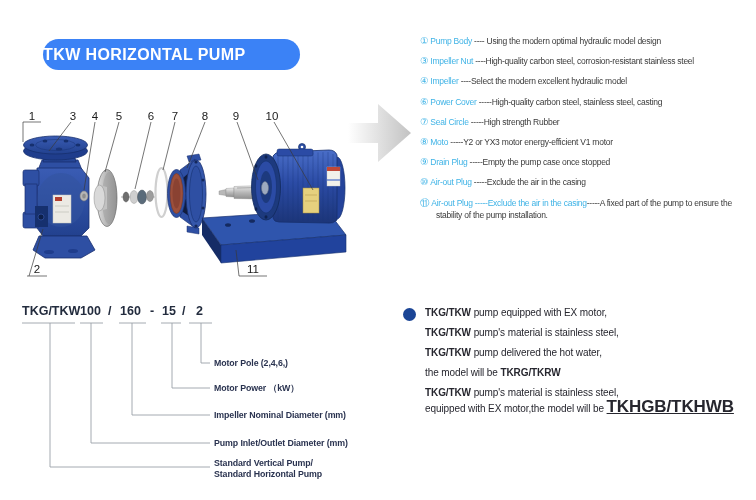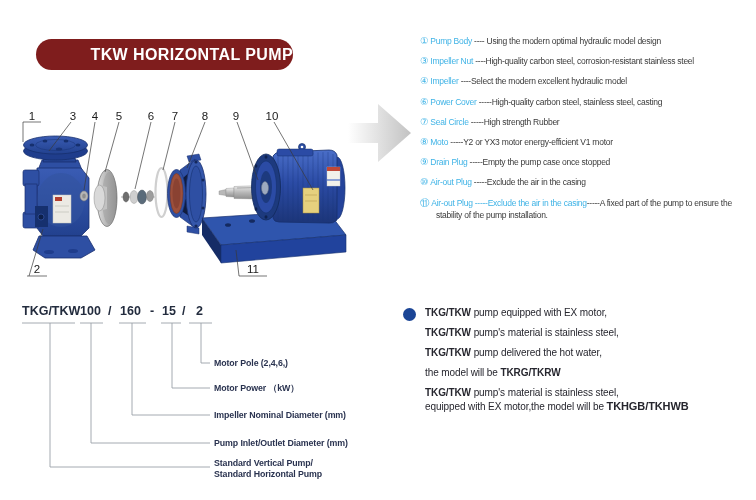--- a/index.html
+++ b/index.html
@@ -3,23 +3,23 @@
 <meta charset="utf-8">
 <style>
   * { margin:0; padding:0; box-sizing:border-box; }
   body { background:#888; font-family:"Liberation Sans", sans-serif; }
   .page {
     position:relative; width:756px; height:500px; background:#ffffff;
     overflow:hidden; margin:0 auto;
   }
   
   .banner {
-    position:absolute; left:36px; top:39px; width:257px; height:31px;
-    background:#7f1d1d; border-radius:16px;
-    display:flex; align-items:center; justify-content:flex-end;
+    position:absolute; left:43px; top:39px; width:257px; height:31px;
+    background:#3b82f6; border-radius:16px;
+    display:flex; align-items:center; justify-content:flex-start;
   }
   .banner-text { color:#ffffff; font-weight:bold; font-size:16px; letter-spacing:.4px; }
 
   
   .diagram-svg { position:absolute; left:15px; top:100px; }
 
   
   .parts-list {
     position:absolute; left:420px; top:35px; width:336px;
     list-style:none; font-size:8.5px; letter-spacing:-0.25px; color:#3a3a3a;
@@ -35,21 +35,21 @@
   .model-label { font-size:8.8px; font-weight:600; fill:#2a3350; letter-spacing:-0.1px; }
   .model-line  { stroke:#9aa0a8; stroke-width:0.9; fill:none; }
 
   
   .variants { position:absolute; left:400px; top:306px; width:352px; font-size:10px; letter-spacing:-0.1px; color:#26262e; }
   .bullet { position:absolute; left:3px; top:2px; width:13px; height:13px; border-radius:50%; background:#1b4596; }
   .v-line { padding-left:25px; line-height:13px; margin-bottom:7px; }
   .v-line.tight { margin-bottom:1px; }
   .v-bold { font-weight:700; }
   .v-code { font-weight:700; }
-  .v-code-lg { font-weight:700; font-size:11px; }
+  .v-code-lg { font-weight:700; font-size:17px;text-decoration:underline; }
 
   
   .callout { font-size:11.5px; fill:#1a1a1a; }
   .leader  { stroke:#3a3a3a; stroke-width:0.7; fill:none; }
 </style>
 </head>
 <body>
 
 <div class="page">
 

